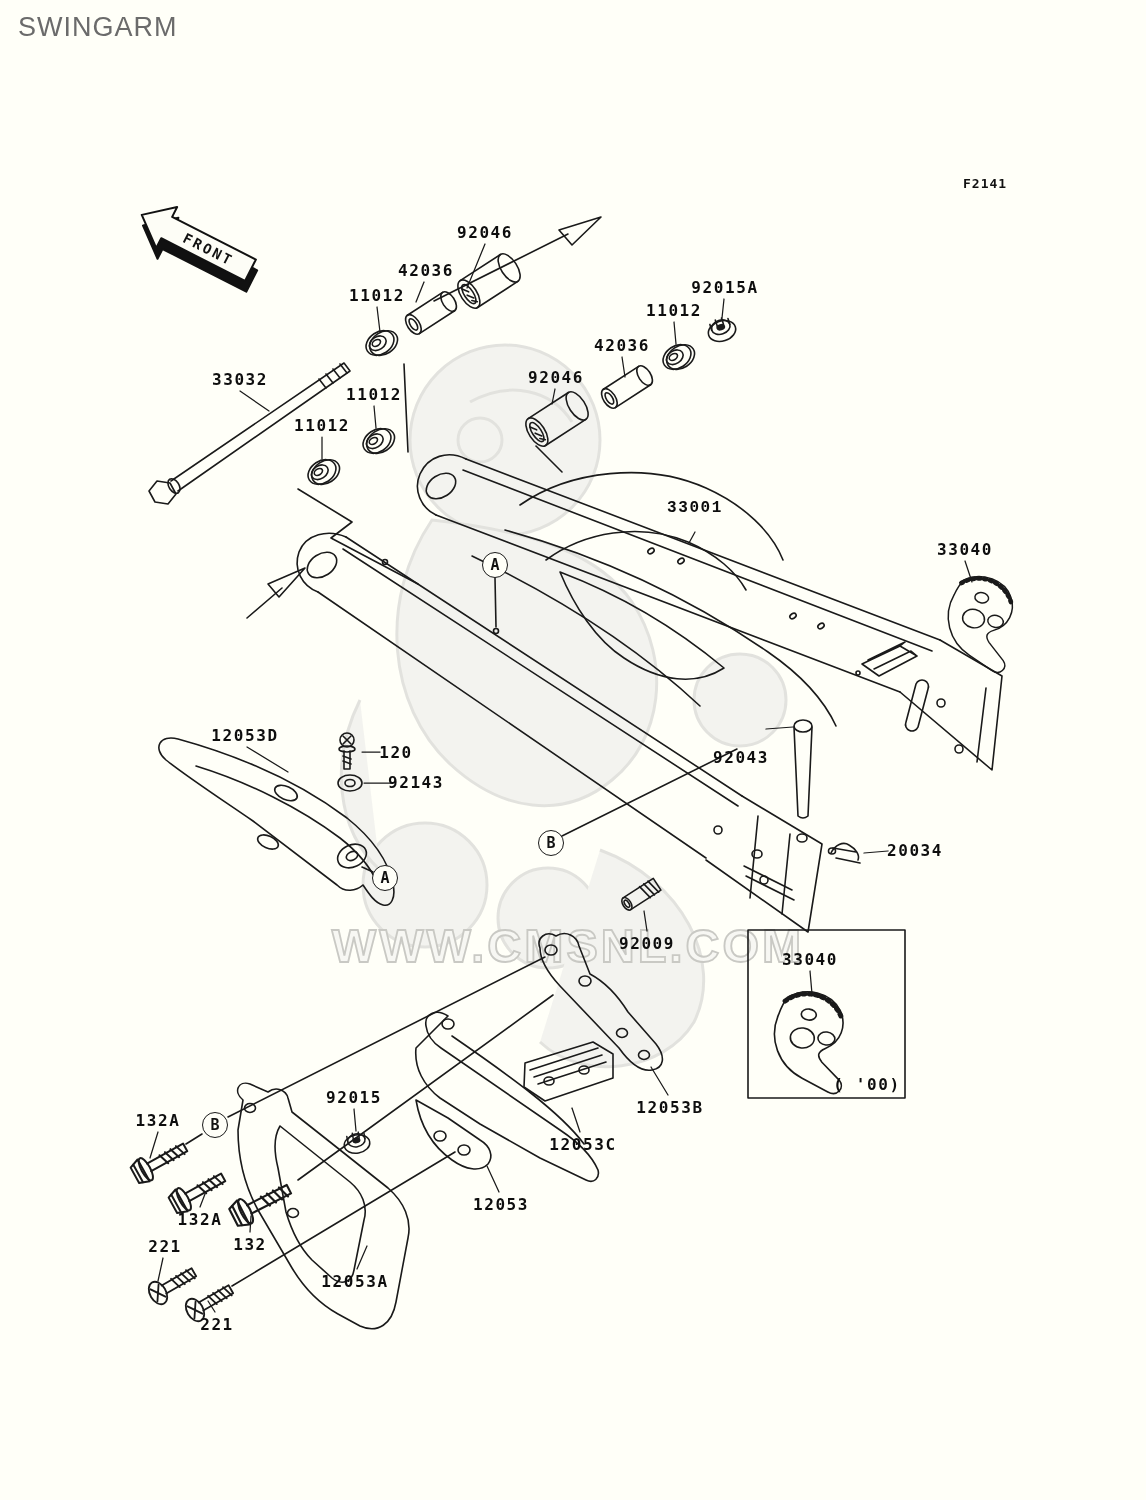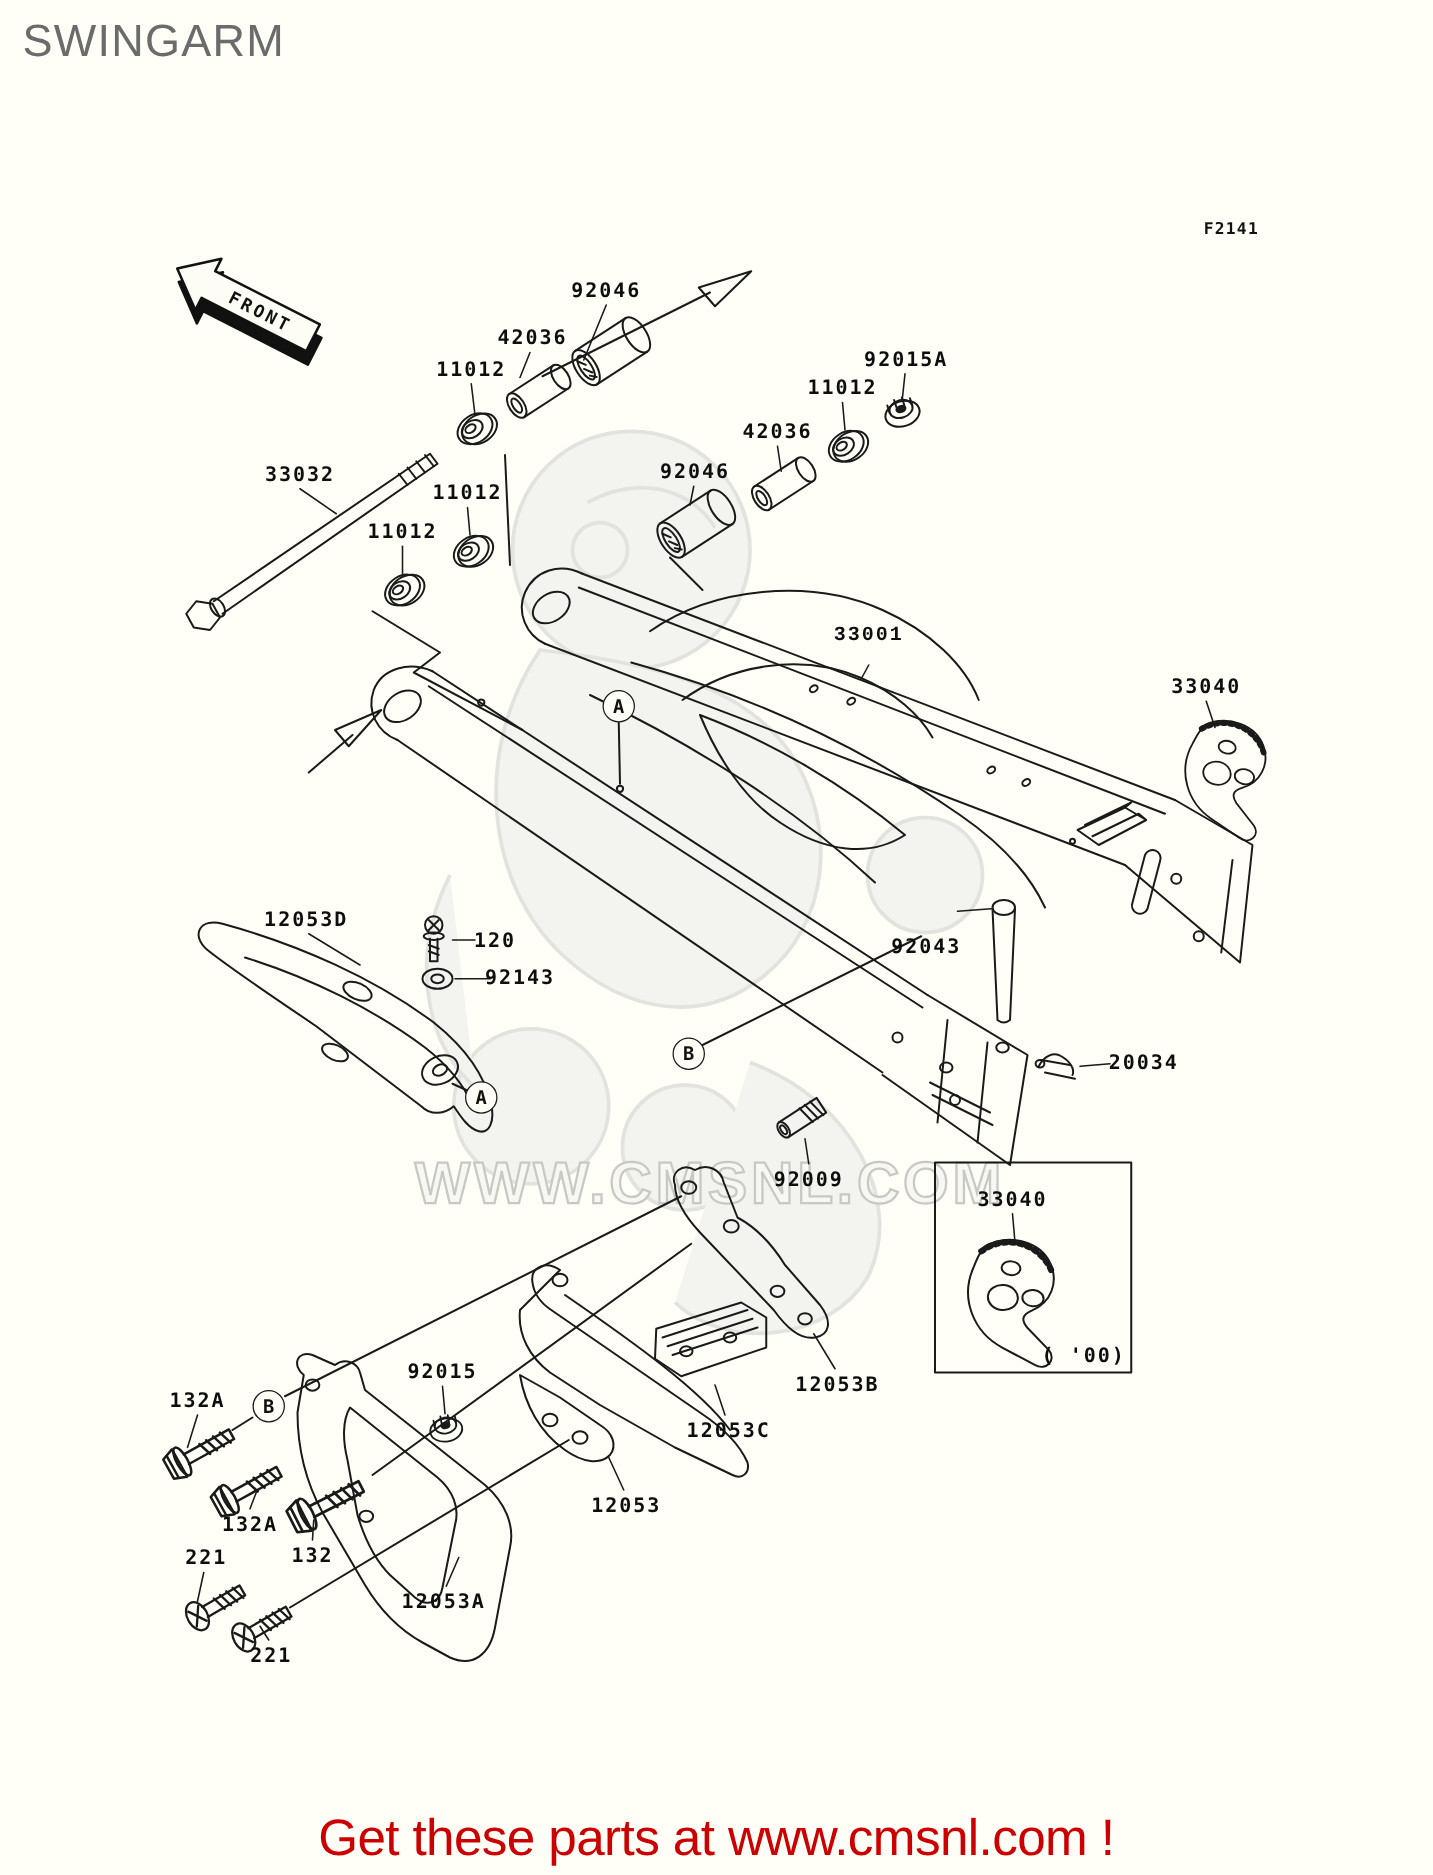--- a/index.html
+++ b/index.html
@@ -11,21 +11,21 @@
     font-family:"DejaVu Sans Mono",monospace;font-weight:bold;
     font-size:16px;letter-spacing:1.6px;color:#0e0e0e;white-space:nowrap;
   }
   .callout{
     position:absolute;width:26px;height:26px;border:1.8px solid #1a1a1a;border-radius:50%;
     transform:translate(-50%,-50%);display:flex;align-items:center;justify-content:center;
     font-family:"DejaVu Sans Mono",monospace;font-weight:bold;font-size:15px;color:#111;
     background:#fffff8;box-sizing:border-box;
   }
   #page-title{
-    position:absolute;left:18px;top:12px;font-size:36px;color:#6b6b6b;
+    position:absolute;left:18px;top:12px;font-size:27px;color:#6b6b6b;
     letter-spacing:1px;font-family:"Liberation Sans",sans-serif;
   }
   #figure-code{
     position:absolute;left:963px;top:176px;font-family:"DejaVu Sans Mono",monospace;
     font-weight:bold;font-size:13px;letter-spacing:1px;color:#111;
   }
   #footer-banner{
     position:absolute;left:50%;top:1447px;transform:translateX(-50%);
     font-size:41px;color:#cc0000;white-space:nowrap;letter-spacing:-0.5px;
     font-family:"Liberation Sans",sans-serif;
@@ -361,14 +361,13 @@
       <div class="plabel" style="left: 250px; top: 1244px;">132</div>
       <div class="plabel" style="left: 165px; top: 1246px;">221</div>
       <div class="plabel" style="left: 355px; top: 1281px;">12053A</div>
       <div class="plabel" style="left: 217px; top: 1324px;">221</div>
       <div class="callout" style="left: 495px; top: 565px;">A</div>
       <div class="callout" style="left: 551px; top: 843px;">B</div>
       <div class="callout" style="left: 385px; top: 878px;">A</div>
       <div class="callout" style="left: 215px; top: 1125px;">B</div>
     </div>
 
-  <div id="footer-banner">Get these parts at www.cmsnl.com !</div>
 </div>
 
 </body></html>

